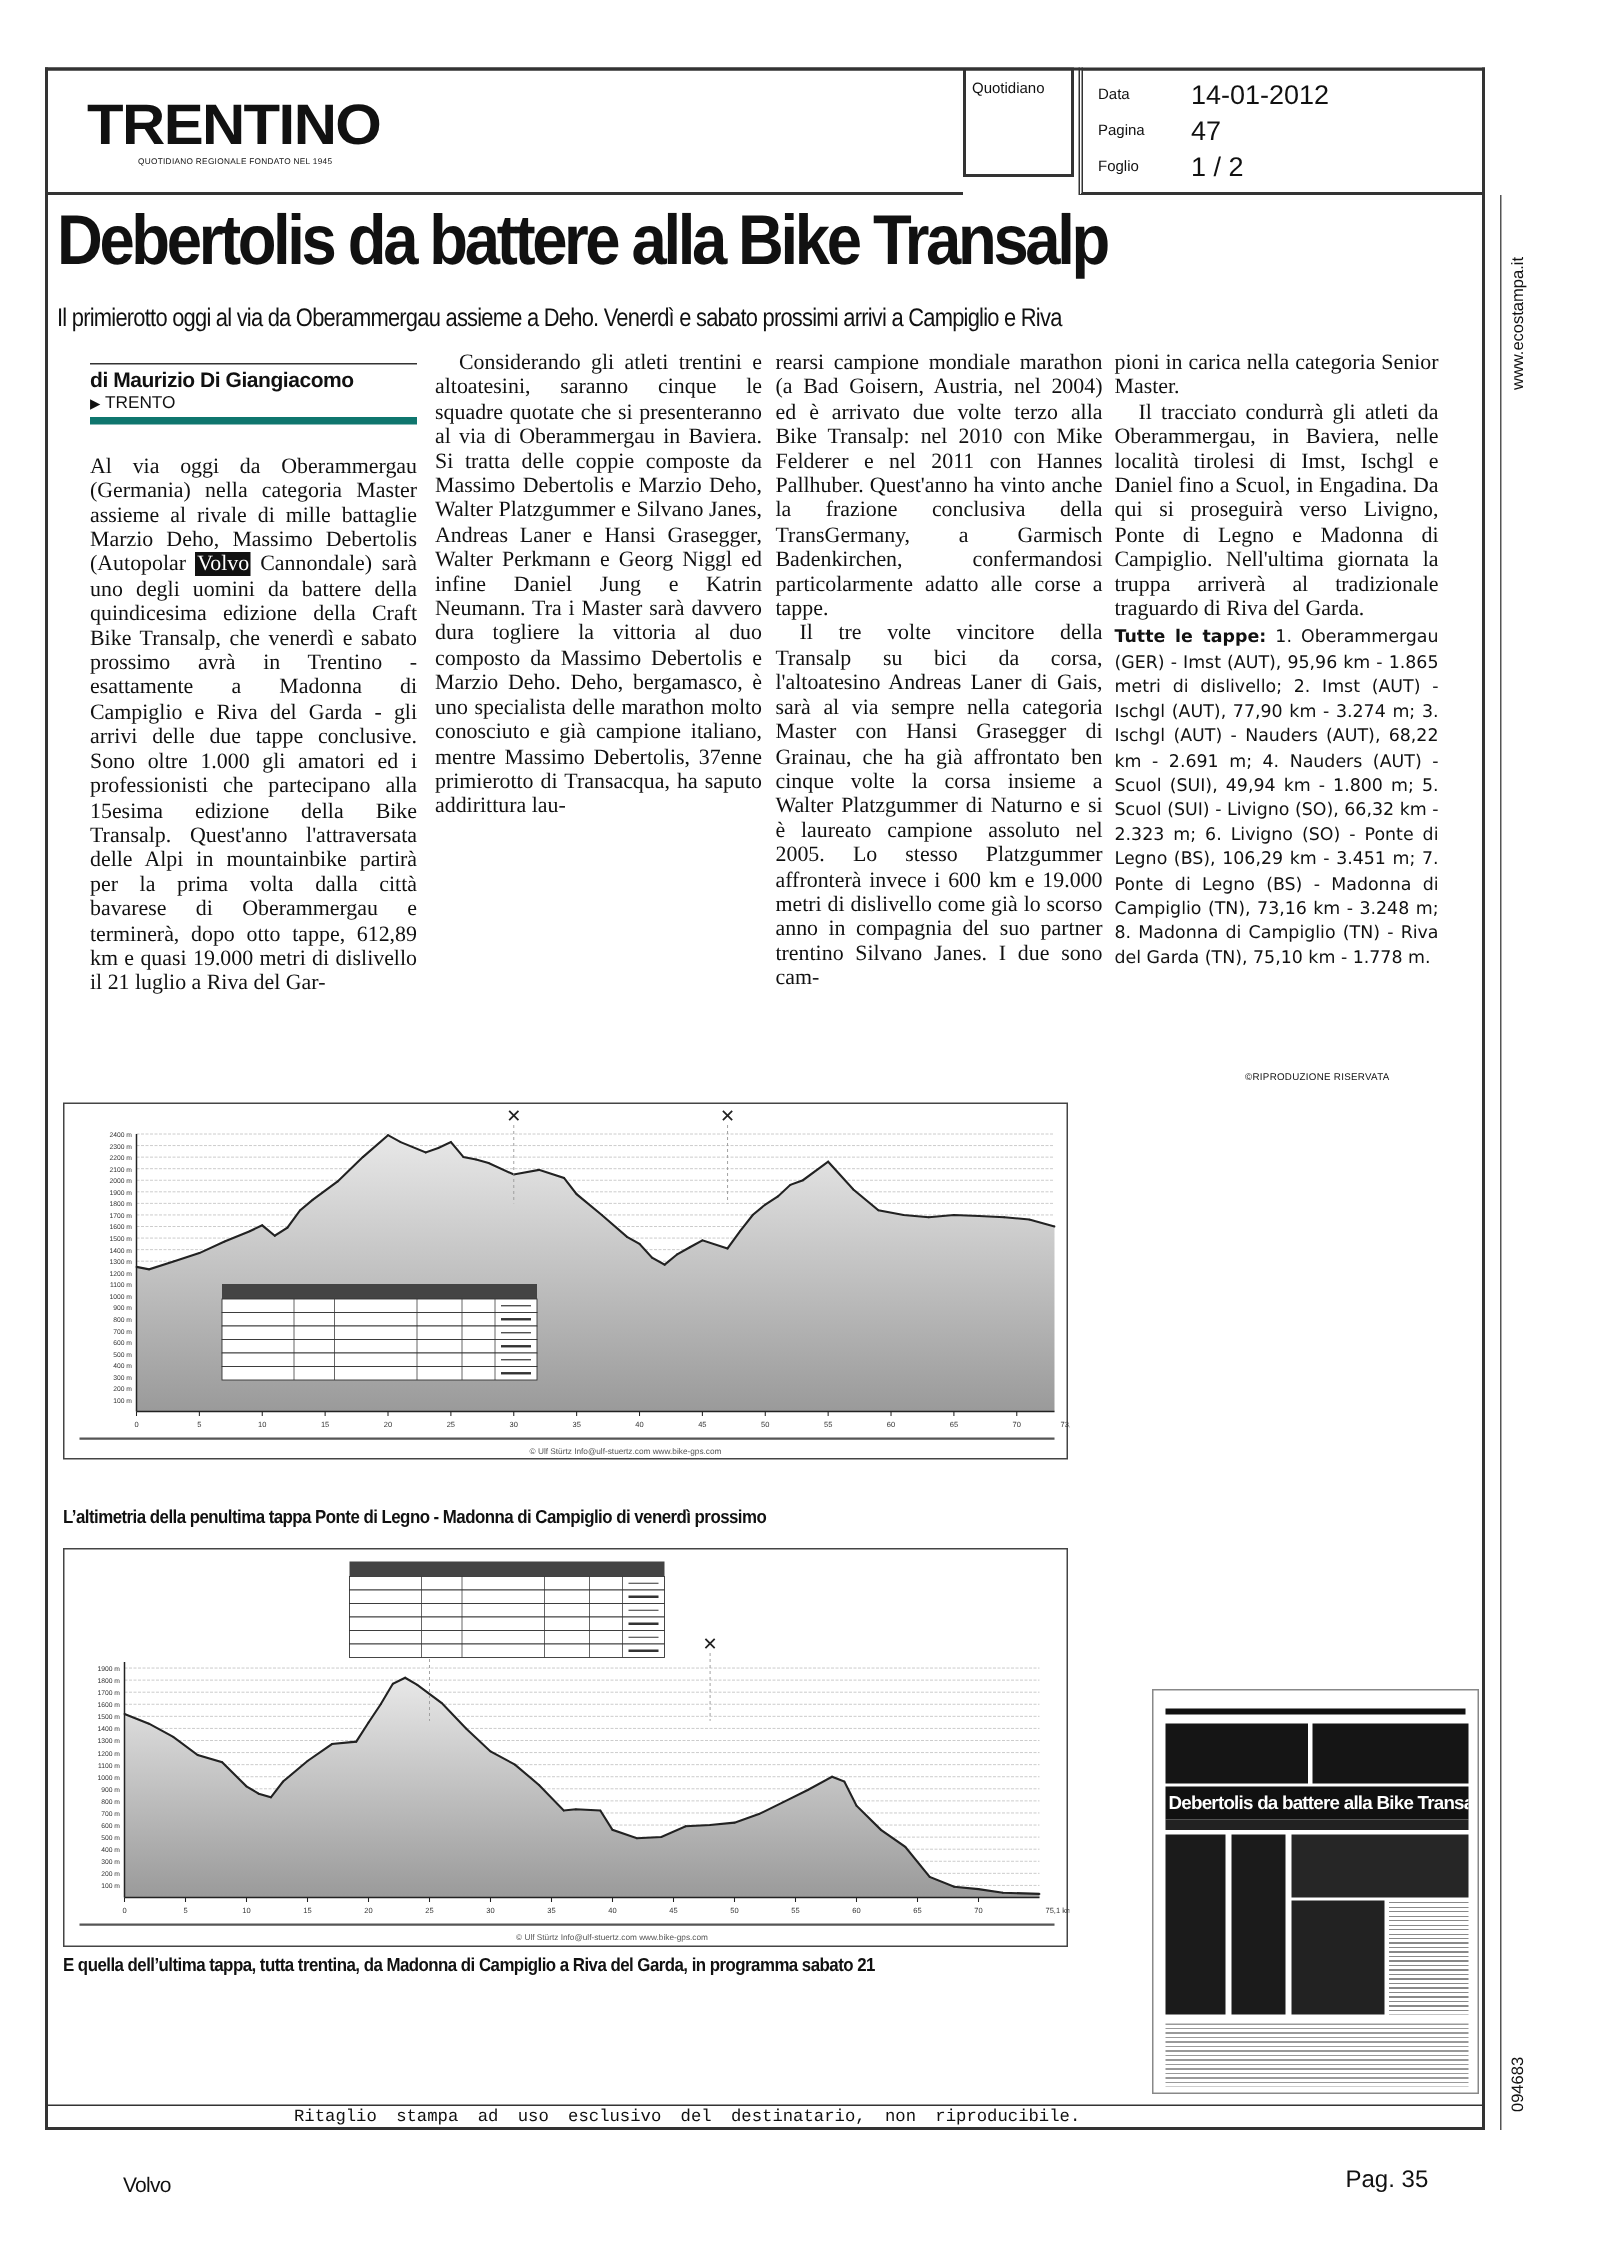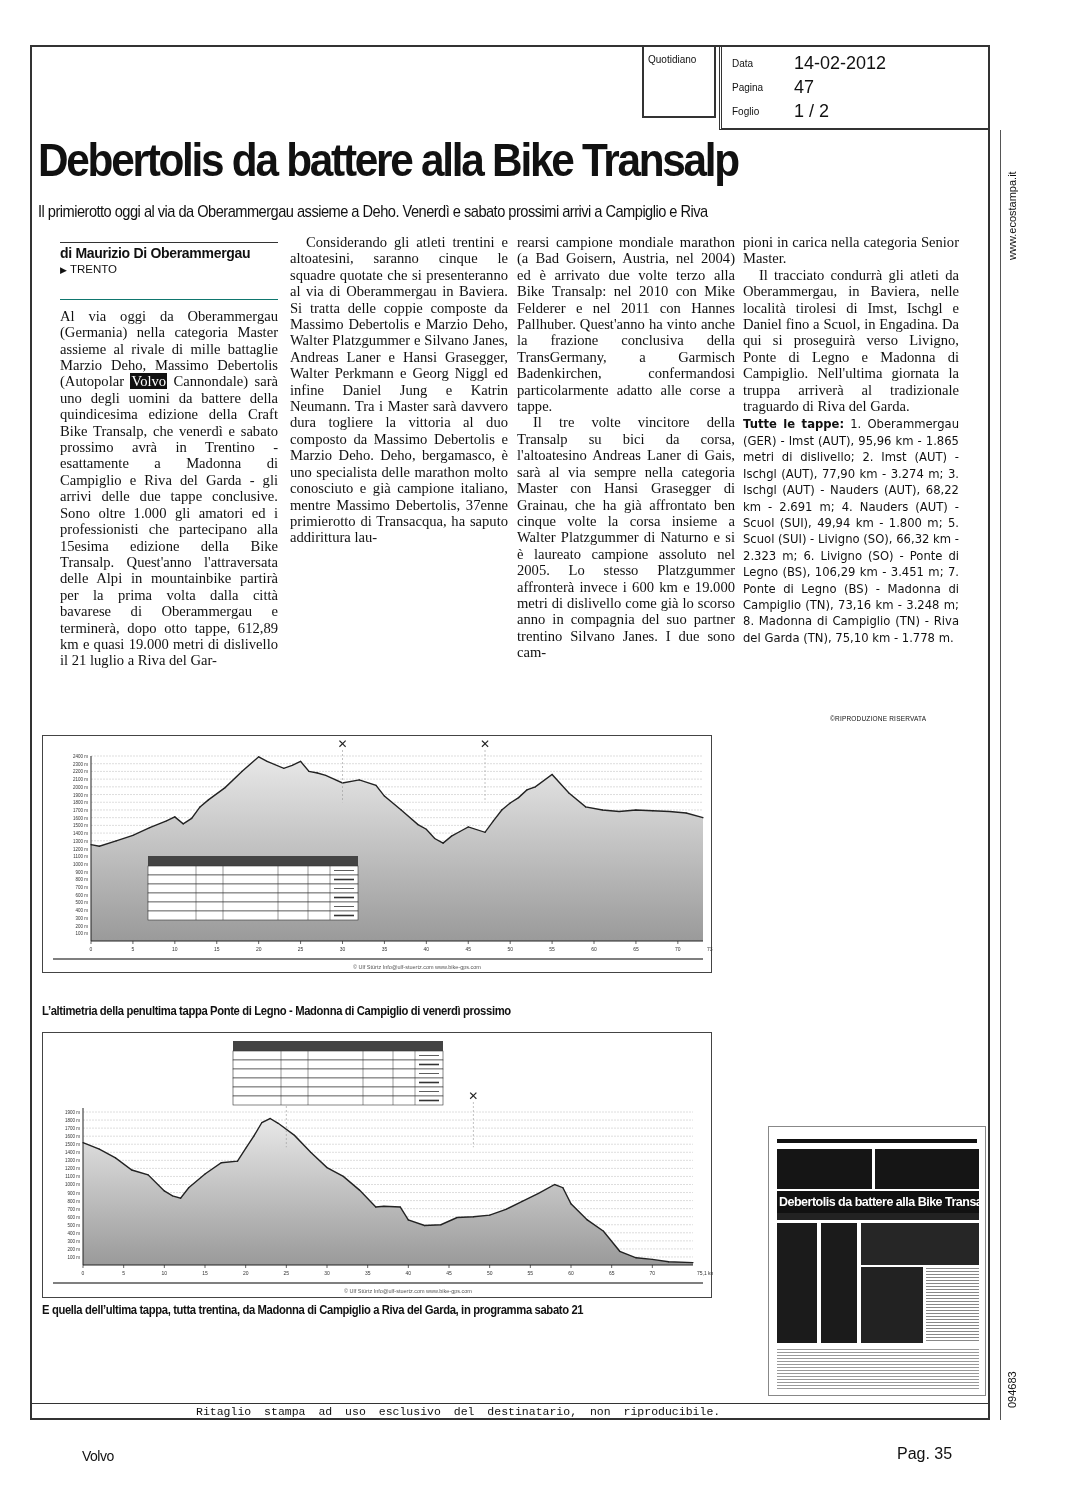--- a/index.html
+++ b/index.html
@@ -22,21 +22,21 @@
 
   .vert-site { position: absolute; left: 1006px; top: 140px; transform: rotate(-90deg); transform-origin: left top; font-family: "Liberation Sans", sans-serif; font-size: 11px; white-space: nowrap; translate: 0 120px; }
   .vert-code { position: absolute; left: 1006px; top: 1340px; transform: rotate(-90deg); transform-origin: left top; font-family: "Liberation Sans", sans-serif; font-size: 11px; white-space: nowrap; translate: 0 68px; }
   .right-rule { position: absolute; left: 1000px; top: 130px; width: 0; height: 1290px; border-left: 1px solid #555; }
 
   .col { position: absolute; top: 234px; width: 218px; font-size: 14.6px; line-height: 16.4px; text-align: justify; hyphens: manual; }
   .col p { margin: 0; }
   .col p.indent { text-indent: 16px; }
   .byline-rule { border-top: 1px solid #333; margin-top: 8px; }
   .byline { font-family: "Liberation Sans", sans-serif; font-weight: bold; font-size: 14px; margin-top: 2px; letter-spacing: -0.3px; }
-  .dateline { font-family: "Liberation Sans", sans-serif; font-size: 11.5px; margin-bottom: 8px; padding-bottom: 20px; border-bottom: 1px solid #0f766e; }
+  .dateline { font-family: "Liberation Sans", sans-serif; font-size: 11.5px; margin-bottom: 20px; padding-bottom: 0; border-bottom: 5px solid #0f766e; }
   .dateline .arrow { font-size: 9px; margin-right: 3px; }
   .volvo-hl { background: #111; color: #fff; padding: 0 1px; }
   .stages { font-family: "DejaVu Sans", sans-serif; font-size: 11.6px; line-height: 16.4px; }
   .stages b { font-weight: bold; }
   .copyright { position: absolute; left: 830px; top: 715px; font-family: "Liberation Sans", sans-serif; font-size: 6.5px; letter-spacing: 0.2px; }
 
   
   .chart-box { position: absolute; border: 1px solid #444; background: #fff; box-sizing: border-box; }
   .chart-box svg { position: absolute; left: 0; top: 0; }
   .caption { position: absolute; font-family: "Liberation Sans", sans-serif; font-weight: bold; font-size: 12.5px; letter-spacing: -0.4px; transform: scaleX(0.9); transform-origin: left; white-space: nowrap; }
@@ -56,27 +56,31 @@
 
   .footer-line { position: absolute; left: 30px; top: 1403px; width: 960px; height: 17px; border-top: 1px solid #333; }
   .footer-text { position: absolute; left: 196px; top: 1405px; font-family: "Liberation Mono", monospace; font-size: 11.5px; word-spacing: 6px; white-space: nowrap; }
   .page-foot-left { position: absolute; left: 82px; top: 1448px; font-family: "Liberation Sans", sans-serif; font-size: 14px; letter-spacing: -0.5px; }
   .page-foot-right { position: absolute; left: 897px; top: 1445px; font-family: "Liberation Sans", sans-serif; font-size: 16px; }
 </style>
 </head>
 <body>
 
 <div class="header-row">
+  <div class="masthead-box">
+    <div class="logo">TRENTINO</div>
+    <div class="logo-sub">QUOTIDIANO REGIONALE FONDATO NEL 1945</div>
+  </div>
   <div class="quot-box">
     <span>Quotidiano</span>
   </div>
   <div class="meta-box">
     <div class="meta-row" style="top:6px">
       <span class="lbl">Data</span>
-      <span class="val">14-02-2012</span>
+      <span class="val">14-01-2012</span>
     </div>
     <div class="meta-row" style="top:30px">
       <span class="lbl">Pagina</span>
       <span class="val">47</span>
     </div>
     <div class="meta-row" style="top:54px">
       <span class="lbl">Foglio</span>
       <span class="val">1 / 2</span>
     </div>
   </div>
@@ -85,21 +89,21 @@
 <div class="frame"></div>
 <div class="right-rule"></div>
 <div class="vert-site">www.ecostampa.it</div>
 <div class="vert-code">094683</div>
 
 <h1 class="headline" style="margin:0">Debertolis da battere alla Bike Transalp</h1>
 <div class="subhead">Il primierotto oggi al via da Oberammergau assieme a Deho. Venerdì e sabato prossimi arrivi a Campiglio e Riva</div>
 
 <div class="col" style="left:60px;">
   <div class="byline-rule"></div>
-  <div class="byline">di Maurizio Di Oberammergau</div>
+  <div class="byline">di Maurizio Di Giangiacomo</div>
   <div class="dateline"><span class="arrow">▶</span><span>TRENTO</span></div>
   <p><span>Al via oggi da Oberammergau (Germania) nella categoria Master assieme al rivale di mille battaglie Marzio Deho, Massimo Debertolis (Autopolar </span><span class="volvo-hl">Volvo</span><span> Cannondale) sarà uno degli uomini da battere della quindicesima edizione della Craft Bike Transalp, che venerdì e sabato prossimo avrà in Trentino - esattamente a Madonna di Campiglio e Riva del Garda - gli arrivi delle due tappe conclusive. Sono oltre 1.000 gli amatori ed i professionisti che partecipano alla 15esima edizione della Bike Transalp. Quest'anno l'attraversata delle Alpi in mountainbike partirà per la prima volta dalla città bavarese di Oberammergau e terminerà, dopo otto tappe, 612,89 km e quasi 19.000 metri di dislivello il 21 luglio a Riva del Gar-</span></p>
 </div>
 
 <div class="col" style="left:290px;">
   <p class="indent">Considerando gli atleti trentini e altoatesini, saranno cinque le squadre quotate che si presenteranno al via di Oberammergau in Baviera. Si tratta delle coppie composte da Massimo Debertolis e Marzio Deho, Walter Platzgummer e Silvano Janes, Andreas Laner e Hansi Grasegger, Walter Perkmann e Georg Niggl ed infine Daniel Jung e Katrin Neumann. Tra i Master sarà davvero dura togliere la vittoria al duo composto da Massimo Debertolis e Marzio Deho. Deho, bergamasco, è uno specialista delle marathon molto conosciuto e già campione italiano, mentre Massimo Debertolis, 37enne primierotto di Transacqua, ha saputo addirittura lau-</p>
 </div>
 
 <div class="col" style="left:517px;">
   <p>rearsi campione mondiale marathon (a Bad Goisern, Austria, nel 2004) ed è arrivato due volte terzo alla Bike Transalp: nel 2010 con Mike Felderer e nel 2011 con Hannes Pallhuber. Quest'anno ha vinto anche la frazione conclusiva della TransGermany, a Garmisch Badenkirchen, confermandosi particolarmente adatto alle corse a tappe.</p>

